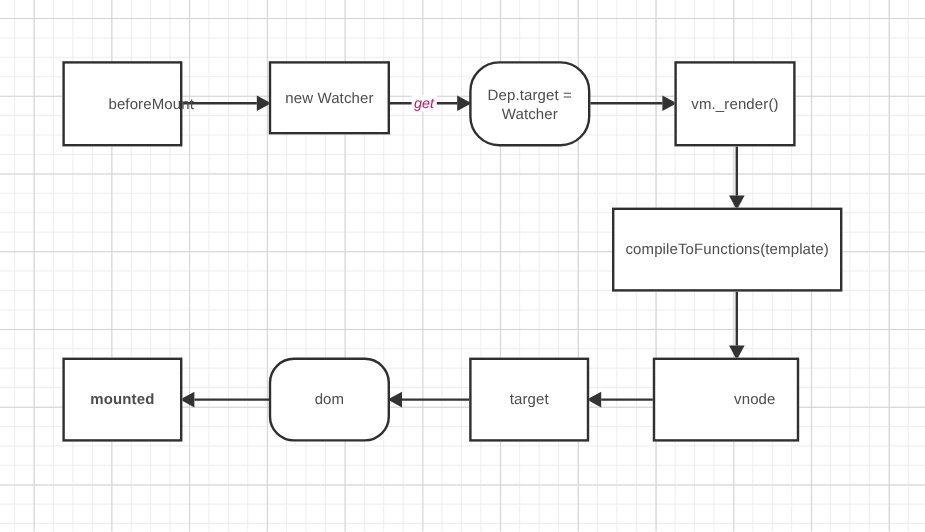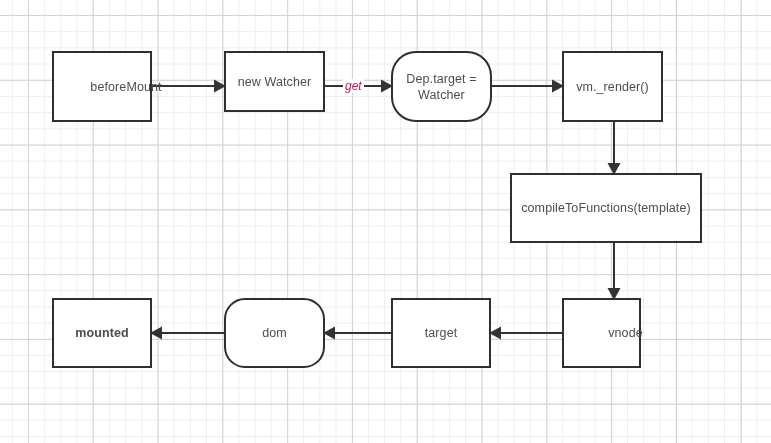--- a/index.html
+++ b/index.html
@@ -139,21 +139,21 @@
   </div>
 
   <div class="node" style="left:562px; top:51px; width:101px; height:71px;">
     <span class="node-label">vm._render()</span>
   </div>
 
   <div class="node" style="left:510px; top:173px; width:192px; height:70px;">
     <span class="node-label">compileToFunctions(template)</span>
   </div>
 
-  <div class="node" style="left:562px; top:298px; width:79px; height:70px;padding-left:48px;">
+  <div class="node" style="left:544px; top:298px; width:122px; height:70px;padding-left:48px;">
     <span class="node-label">vnode</span>
   </div>
 
   <div class="node" style="left:391px; top:298px; width:100px; height:70px;">
     <span class="node-label">target</span>
   </div>
 
   <div class="node" style="left:224px; top:298px; width:101px; height:70px;border-radius:21px;">
     <span class="node-label">dom</span>
   </div>

